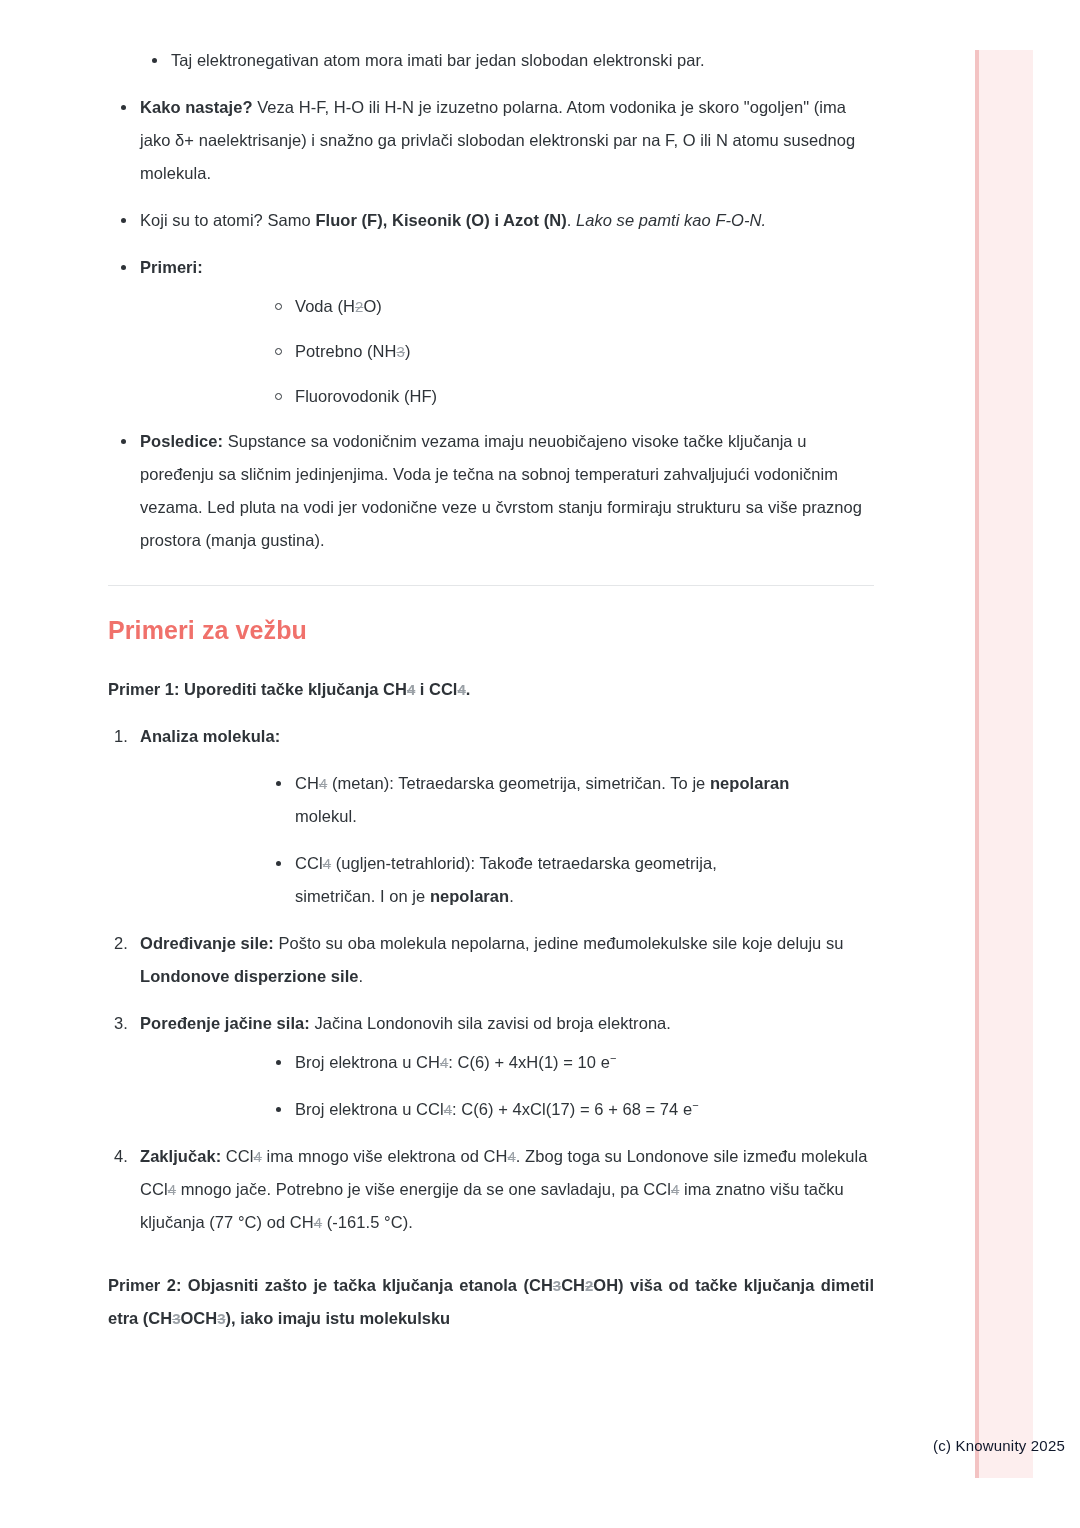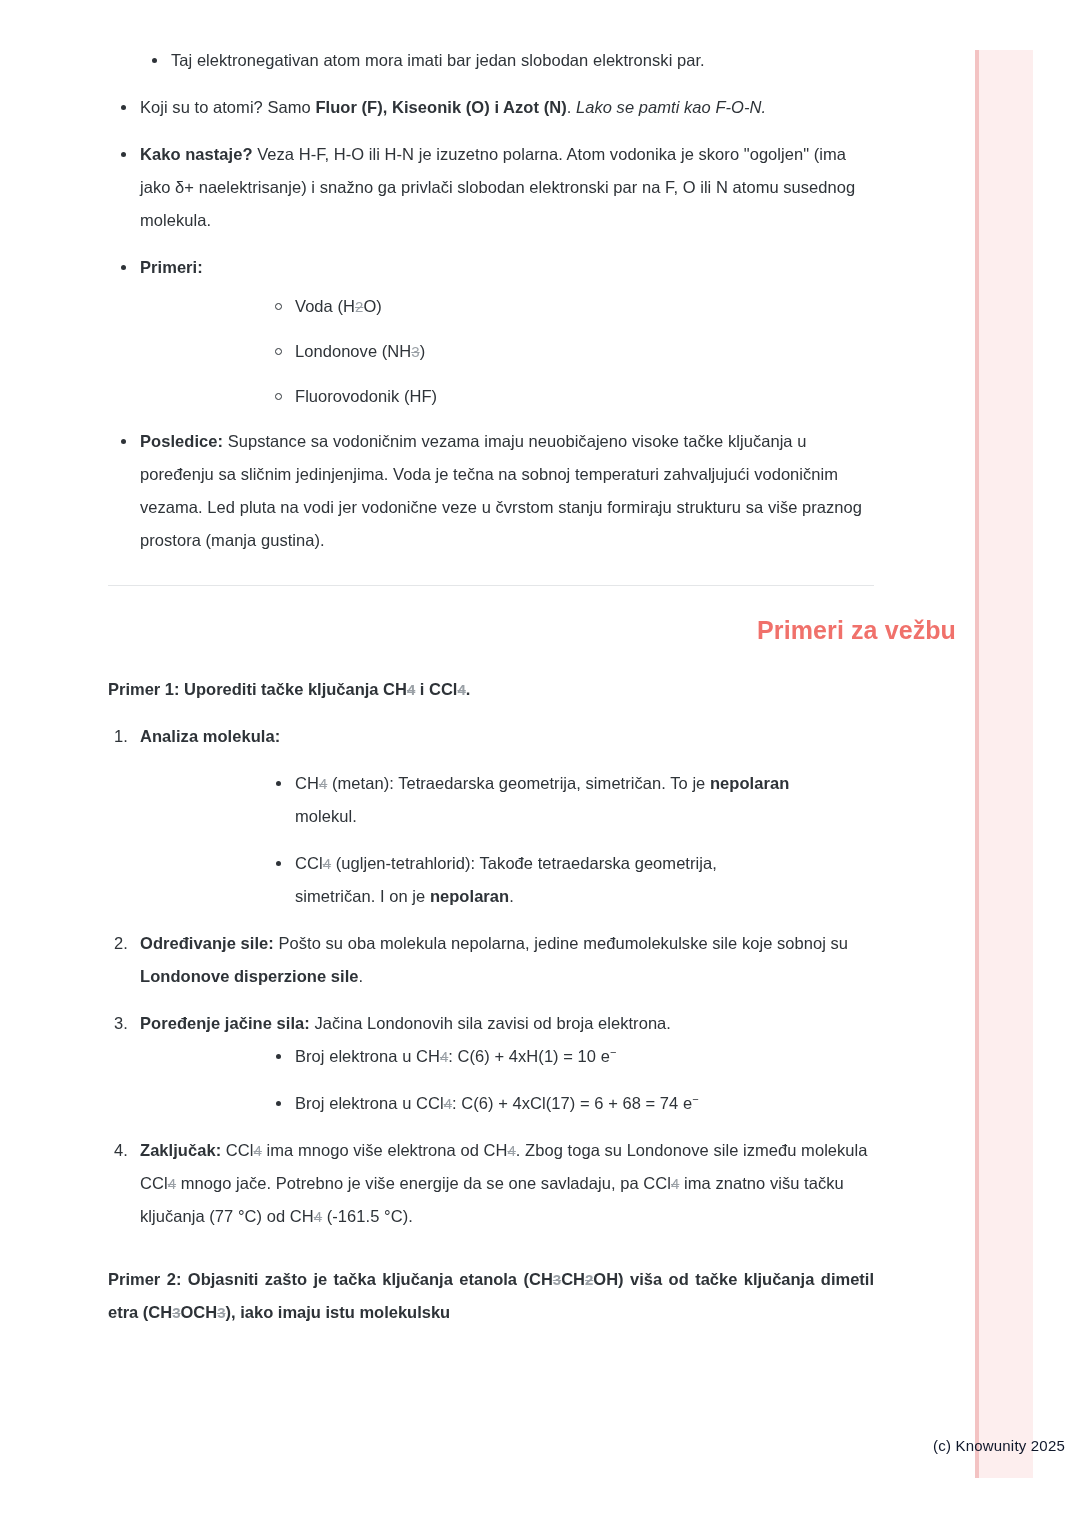--- a/index.html
+++ b/index.html
@@ -130,21 +130,20 @@
     height: 1px;
     background: #e4e6e8;
     border: 0;
   }
   #section-heading {
     margin: 30px 0 0 92px;
     font-size: 25px;
     font-weight: bold;
     color: #f0716b;
     letter-spacing: 0.1px;
-    text-align: right;
   }
   .problem-title {
     margin: 28px 82px 0 92px;
     font-size: 16.5px;
     font-weight: bold;
     line-height: 33px;
     color: #2e3338;
   }
   .problem-title.justified {
     text-align: justify;
@@ -193,35 +192,35 @@
 
   <ul class="lvl2">
     <li class="li">
       <span>Taj elektronegativan atom mora imati bar jedan slobodan elektronski par.</span>
     </li>
   </ul>
 
   <ul class="lvl1">
 
     <li class="li">
+      <b>Kako nastaje?</b><span> Veza H-F, H-O ili H-N je izuzetno polarna. Atom vodonika je skoro "ogoljen" (ima jako δ+ naelektrisanje) i snažno ga privlači slobodan elektronski par na F, O ili N atomu susednog molekula.</span>
+    </li>
+
+    <li class="li">
       <span>Koji su to atomi? Samo </span><b>Fluor (F), Kiseonik (O) i Azot (N)</b><span>. </span><i>Lako se pamti kao F-O-N.</i>
-    </li>
-
-    <li class="li">
-      <b>Kako nastaje?</b><span> Veza H-F, H-O ili H-N je izuzetno polarna. Atom vodonika je skoro "ogoljen" (ima jako δ+ naelektrisanje) i snažno ga privlači slobodan elektronski par na F, O ili N atomu susednog molekula.</span>
     </li>
 
     <li class="li tight">
       <b>Primeri:</b>
       <ul class="lvl2c" style="margin-top:6px">
         <li class="li">
           <span>Voda (H</span><sub class="sb">2</sub><span>O)</span>
         </li>
         <li class="li">
-          <span>Londonove (NH</span><sub class="sb">3</sub><span>)</span>
+          <span>Potrebno (NH</span><sub class="sb">3</sub><span>)</span>
         </li>
         <li class="li">
           <span>Fluorovodonik (HF)</span><sub class="sb"></sub><span></span>
         </li>
       </ul>
     </li>
 
     <li class="li" style="">
       <b>Posledice:</b><span> Supstance sa vodoničnim vezama imaju neuobičajeno visoke tačke ključanja u poređenju sa sličnim jedinjenjima. Voda je tečna na sobnoj temperaturi zahvaljujući vodoničnim vezama. Led pluta na vodi jer vodonične veze u čvrstom stanju formiraju strukturu sa više praznog prostora (manja gustina).</span>
     </li>
@@ -243,26 +242,26 @@
         <li class="li">
           <span>CH</span><sub class="sb">4</sub><span> (metan): Tetraedarska geometrija, simetričan. To je </span><b>nepolaran</b><span> molekul.</span>
         </li>
         <li class="li">
           <span>CCl</span><sub class="sb">4</sub><span> (ugljen-tetrahlorid): Takođe tetraedarska geometrija, simetričan. I on je </span><b>nepolaran</b><span>.</span>
         </li>
       </ul>
     </li>
 
     <li class="li" style="margin-top:14px">
-      <span class="num">2.</span><b>Određivanje sile:</b><span> Pošto su oba molekula nepolarna, jedine međumolekulske sile koje sobnoj su </span><b>Londonove disperzione sile</b><span>.</span>
+      <span class="num">2.</span><b>Određivanje sile:</b><span> Pošto su oba molekula nepolarna, jedine međumolekulske sile koje deluju su </span><b>Londonove disperzione sile</b><span>.</span>
     </li>
 
     <li class="li tight">
       <span class="num">3.</span><b>Poređenje jačine sila:</b><span> Jačina Londonovih sila zavisi od broja elektrona.</span>
-      <ul class="lvl2" style="margin-top:0">
+      <ul class="lvl2" style="margin-top:6px">
         <li class="li">
           <span>Broj elektrona u CH</span><sub class="sb">4</sub><span>: C(6) + 4xH(1) = 10 e</span><sup class="sp">−</sup>
         </li>
         <li class="li">
           <span>Broj elektrona u CCl</span><sub class="sb">4</sub><span>: C(6) + 4xCl(17) = 6 + 68 = 74 e</span><sup class="sp">−</sup>
         </li>
       </ul>
     </li>
 
     <li class="li" style="margin-top:14px">

